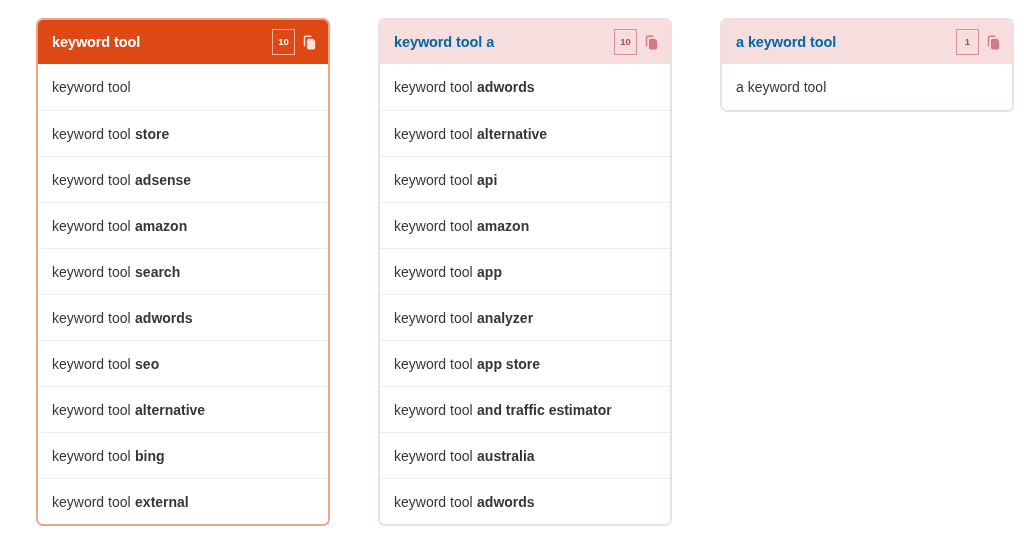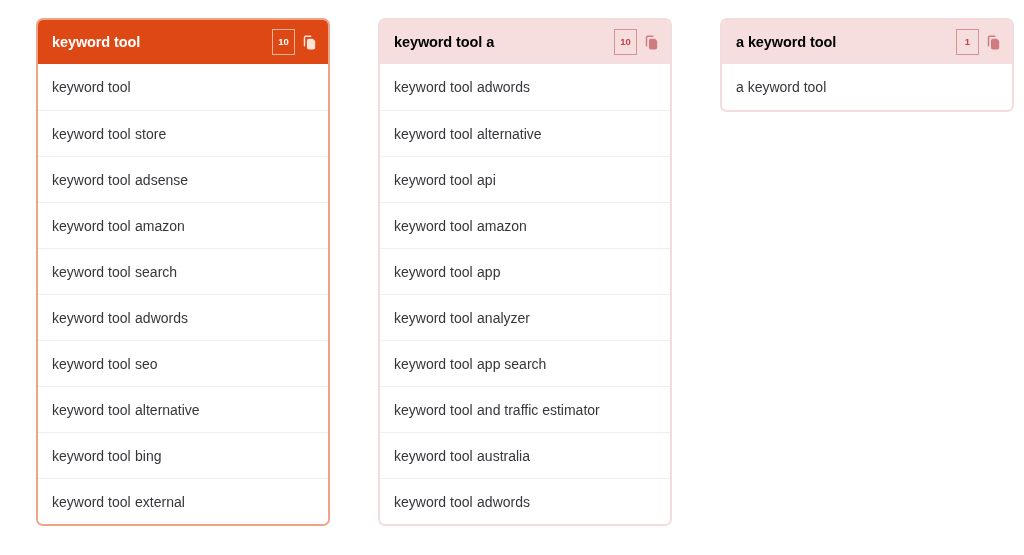--- a/index.html
+++ b/index.html
@@ -59,21 +59,21 @@
   .card-title {
     font-size: 14.5px;
     font-weight: bold;
     letter-spacing: -0.1px;
     white-space: nowrap;
     flex: 1 1 auto;
     overflow: hidden;
     text-overflow: ellipsis;
   }
   .card.active .card-title { color: #ffffff; }
-  .card.muted  .card-title { color: #000000; }
+  .card.muted  .card-title { color: #0369a1; }
 
   .header-tools {
     display: flex;
     align-items: center;
     gap: 5px;
     flex: 0 0 auto;
   }
 
   .count-badge {
     display: inline-flex;
@@ -124,21 +124,21 @@
     white-space: nowrap;
     overflow: hidden;
   }
   .kw-row:first-child {
     border-top: none;
   }
   .kw-base {
     font-weight: normal;
   }
   .kw-suffix {
-    font-weight: normal;
+    font-weight: bold;
     margin-left: 0.32em;
   }
   .kw-suffix:empty {
     margin-left: 0;
   }
 </style>
 </head>
 <body>
 
 <div class="board">
@@ -231,21 +231,21 @@
         <div class="kw-row">
           <span class="kw-base">keyword tool</span>
           <span class="kw-suffix">app</span>
         </div>
         <div class="kw-row">
           <span class="kw-base">keyword tool</span>
           <span class="kw-suffix">analyzer</span>
         </div>
         <div class="kw-row">
           <span class="kw-base">keyword tool</span>
-          <span class="kw-suffix">app search</span>
+          <span class="kw-suffix">app store</span>
         </div>
         <div class="kw-row">
           <span class="kw-base">keyword tool</span>
           <span class="kw-suffix">and traffic estimator</span>
         </div>
         <div class="kw-row">
           <span class="kw-base">keyword tool</span>
           <span class="kw-suffix">australia</span>
         </div>
         <div class="kw-row">

